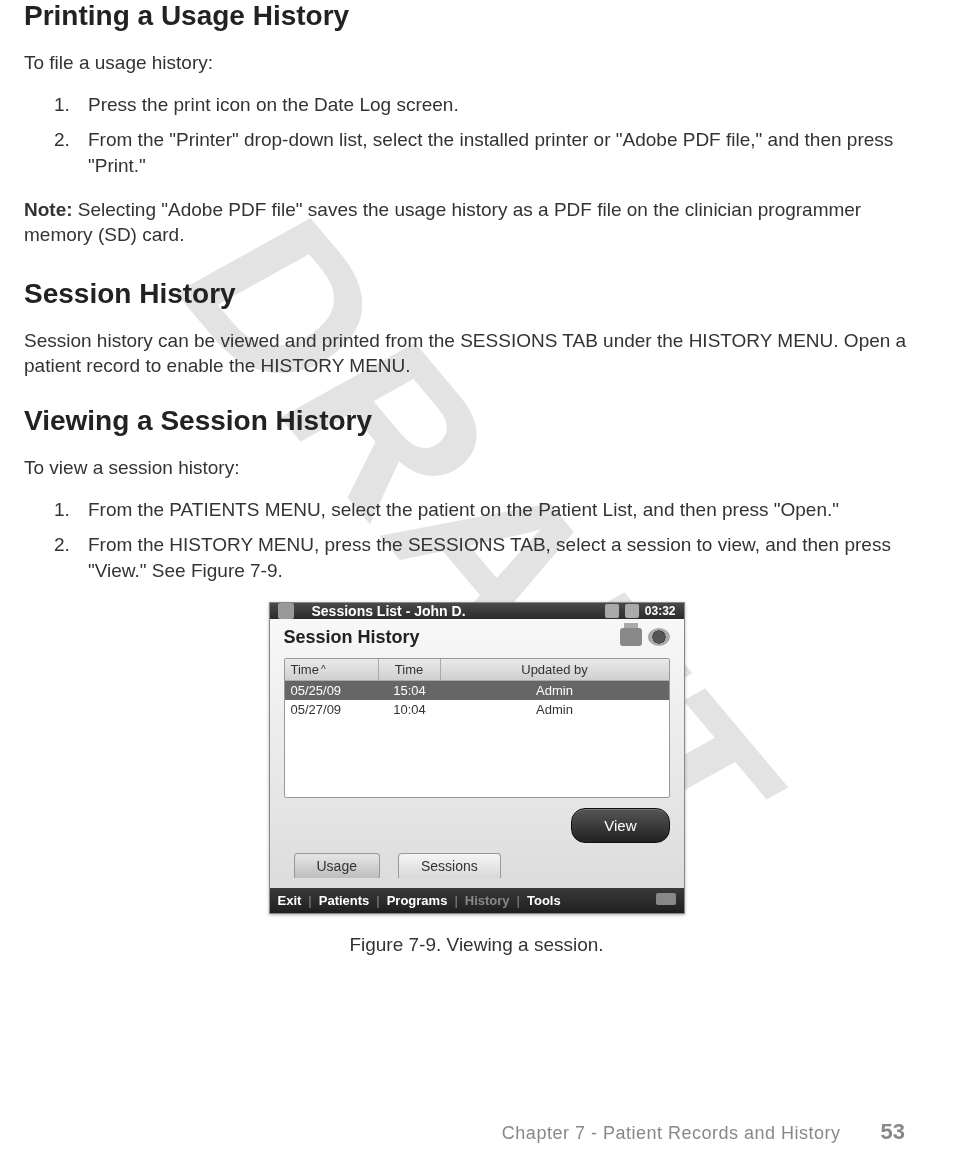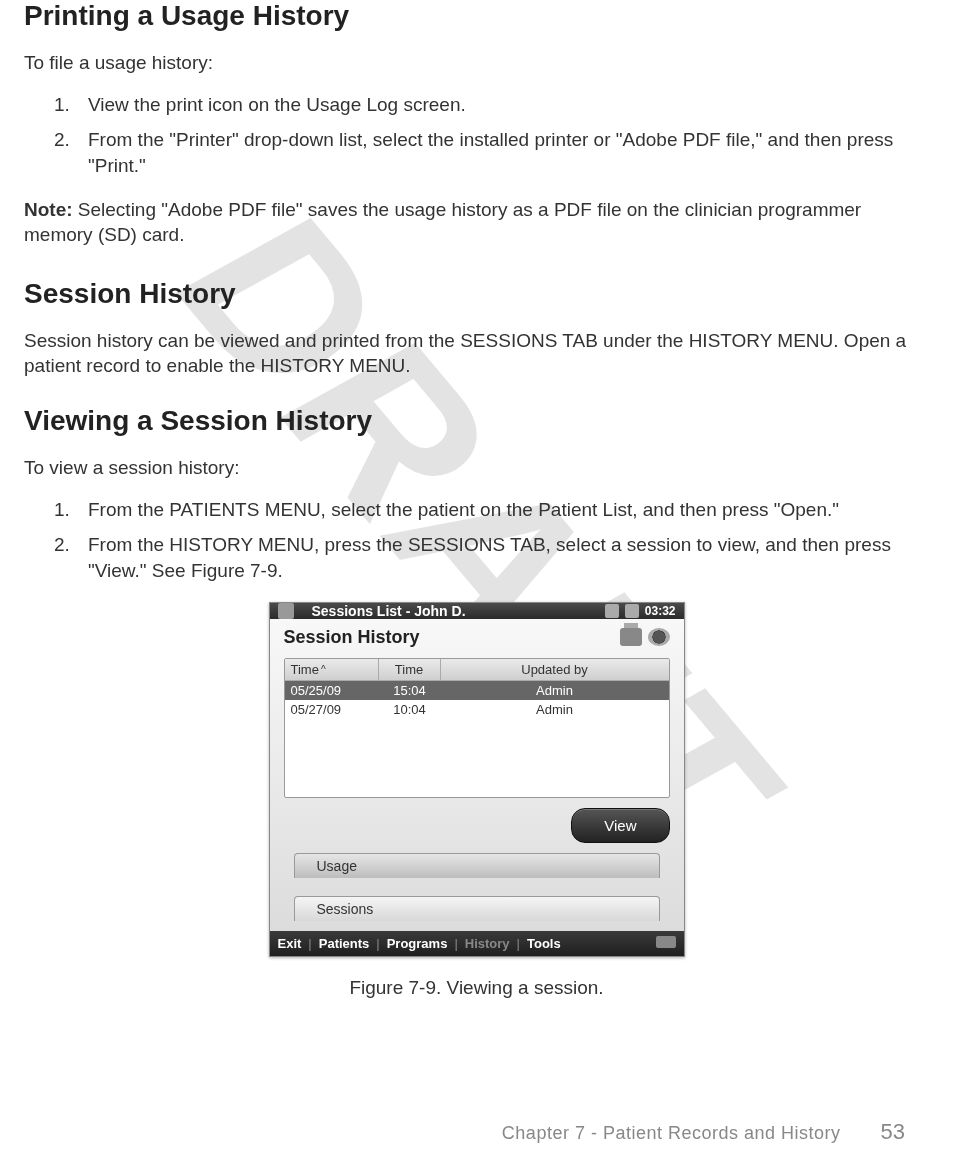--- a/index.html
+++ b/index.html
@@ -99,21 +99,21 @@
     .view-btn {
       background: linear-gradient(to bottom, #555, #222);
       color: #fff;
       font-size: 15px;
       padding: 8px 32px;
       border-radius: 14px;
       border: 1px solid #111;
       box-shadow: inset 0 1px 0 rgba(255,255,255,0.2);
     }
 
-    .tabs-row { display: flex; gap: 18px; margin-top: 10px; padding: 0 10px; flex-direction: column; }
+    .tabs-row { display: flex; gap: 18px; margin-top: 10px; padding: 0 10px; }
     .tab {
       background: linear-gradient(to bottom, #e6e6e6, #bdbdbd);
       border: 1px solid #999;
       border-bottom: none;
       border-radius: 4px 4px 0 0;
       padding: 4px 22px;
       font-size: 14px;
       color: #333;
     }
     .tab.active { background: linear-gradient(to bottom, #f5f5f5, #d8d8d8); font-weight: normal; }
@@ -139,36 +139,36 @@
       bottom: 24px;
       left: 0;
       right: 0;
       display: flex;
       justify-content: flex-end;
       align-items: baseline;
       gap: 40px;
       padding: 0 48px;
     }
     .footer .chap { color: #888; font-size: 18px; letter-spacing: 0.5px; }
-    .footer .pnum { color: #888; font-size: 22px; }
+    .footer .pnum { color: #888; font-size: 22px; font-weight: bold; }
   </style>
 </head>
 <body>
 
 <div class="watermark">DRAFT</div>
 
 <div class="content">
 
   <h2 class="section">Printing a Usage History</h2>
   <p class="lead">To file a usage history:</p>
 
   <ol class="steps">
     <li>
       <span class="num">1.</span>
-      <span class="txt">View the print icon on the Usage Log screen.</span>
+      <span class="txt">Press the print icon on the Date Log screen.</span>
     </li>
     <li>
       <span class="num">2.</span>
       <span class="txt">From the "Printer" drop-down list, select the installed printer or "Adobe PDF file," and then press "Print."</span>
     </li>
   </ol>
 
   <p class="note">
     <b>Note:</b><span> Selecting "Adobe PDF file" saves the usage history as a PDF file on the clinician programmer memory (SD) card.</span>
   </p>

